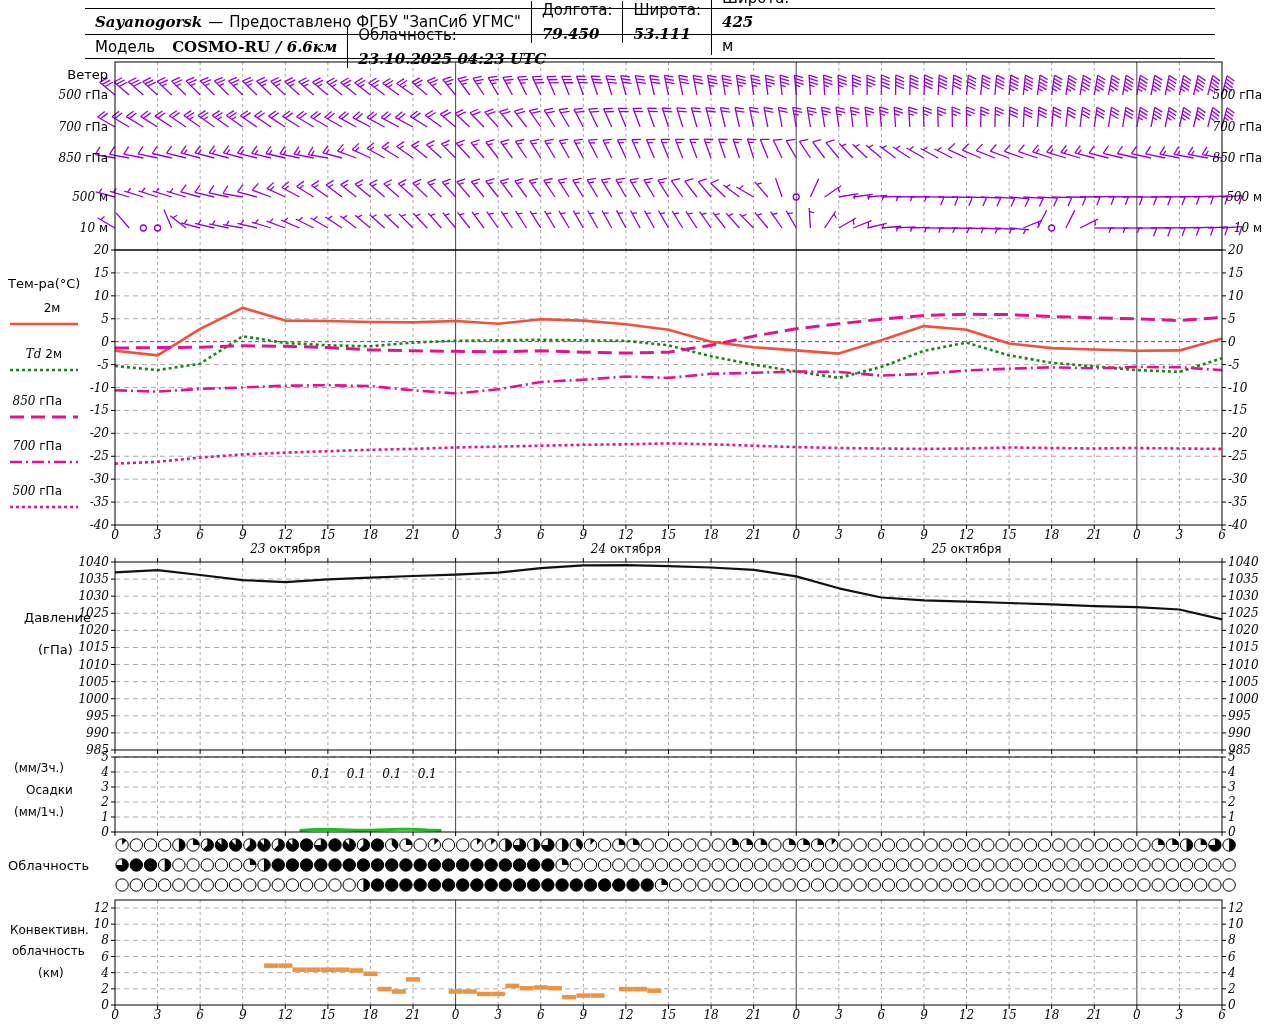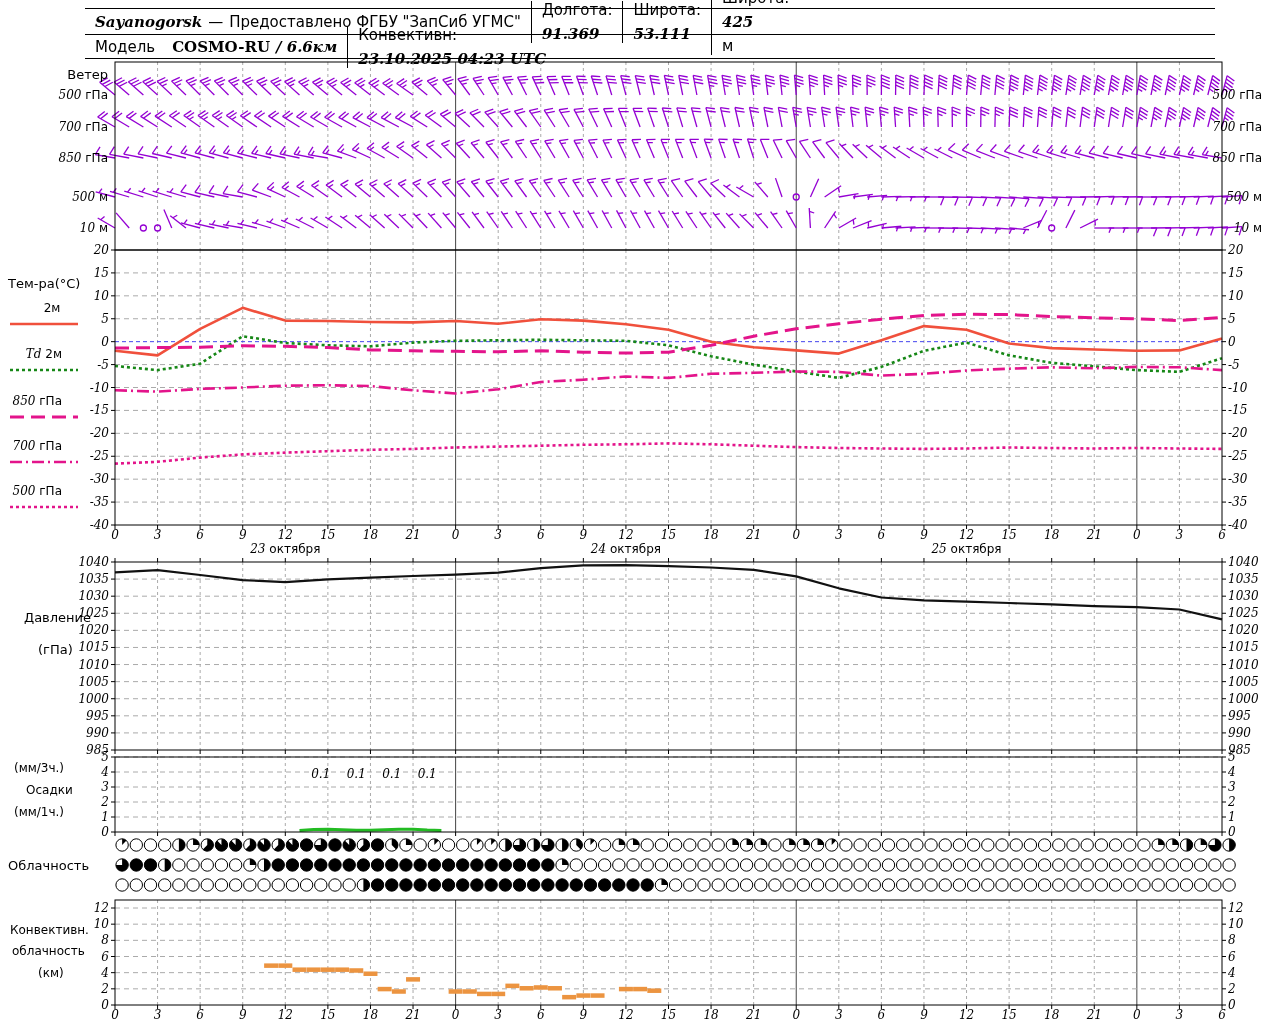--- a/index.html
+++ b/index.html
@@ -20,40 +20,40 @@
 
 <div id="hdr">
   <div class="hrow">
     <div class="seg">
       <span class="it">Sayanogorsk</span>
       <span>—</span>
       <span>Предоставлено ФГБУ "ЗапСиб УГМС"</span>
     </div>
     <div class="seg">
       <span>Долгота:</span>
-      <span class="it">91.369</span>
+      <span class="it">79.450</span>
     </div>
     <div class="seg">
       <span>Широта:</span>
       <span class="it">53.111</span>
     </div>
     <div class="seg">
       <span>Широта:</span>
       <span class="it">425</span>
         <span>м</span>
     </div>
   </div>
   <div class="hrow" style="height:23px">
     <div class="seg">
       <span>Модель</span>
       <span class="bd">COSMO-RU</span>
       <span class="it">/ 6.6км</span>
     </div>
     <div class="seg">
-      <span>Конвективн:</span>
+      <span>Облачность:</span>
       <span class="it">23.10.2025 04:23 UTC</span>
     </div>
   </div>
 </div>
 
 <svg id="chart" width="1280" height="1024">
     <g>
       <line x1="157.5769230769231" y1="62" x2="157.5769230769231" y2="250" stroke="#aaaaaa" stroke-width="1" stroke-dasharray="3,3"></line>
       <line x1="200.15384615384616" y1="62" x2="200.15384615384616" y2="250" stroke="#aaaaaa" stroke-width="1" stroke-dasharray="3,3"></line>
       <line x1="242.73076923076923" y1="62" x2="242.73076923076923" y2="250" stroke="#aaaaaa" stroke-width="1" stroke-dasharray="3,3"></line>

